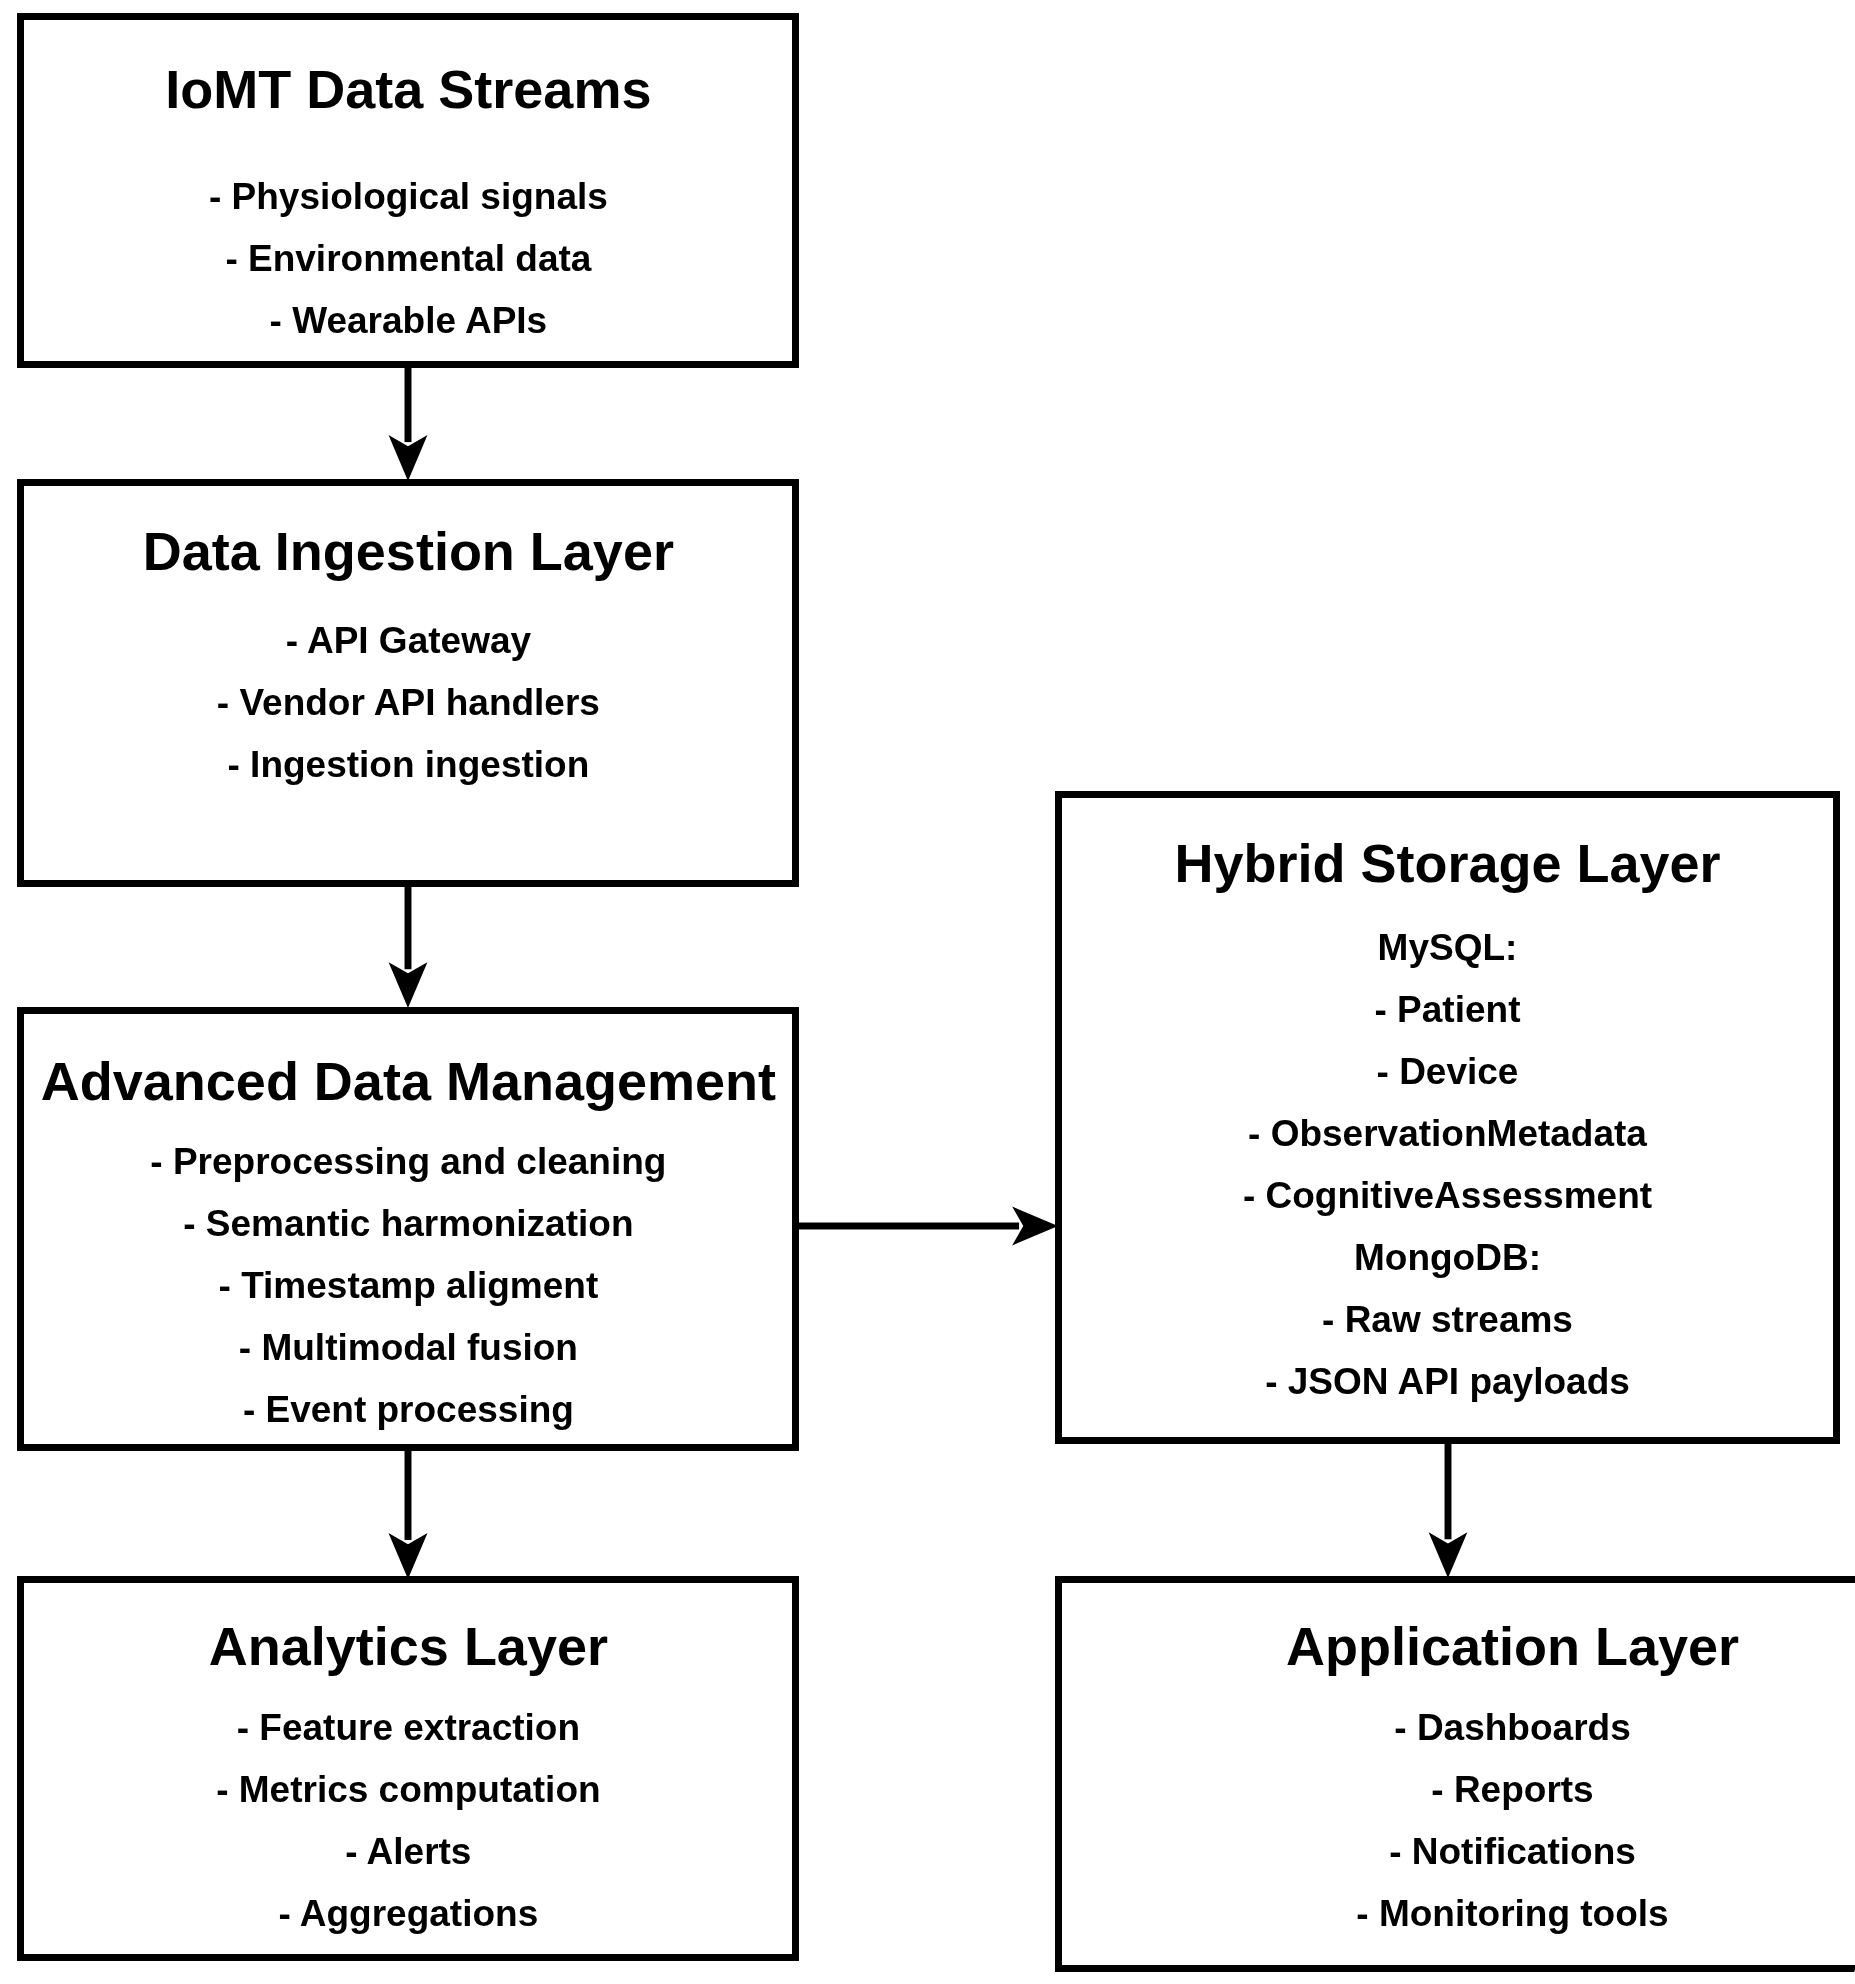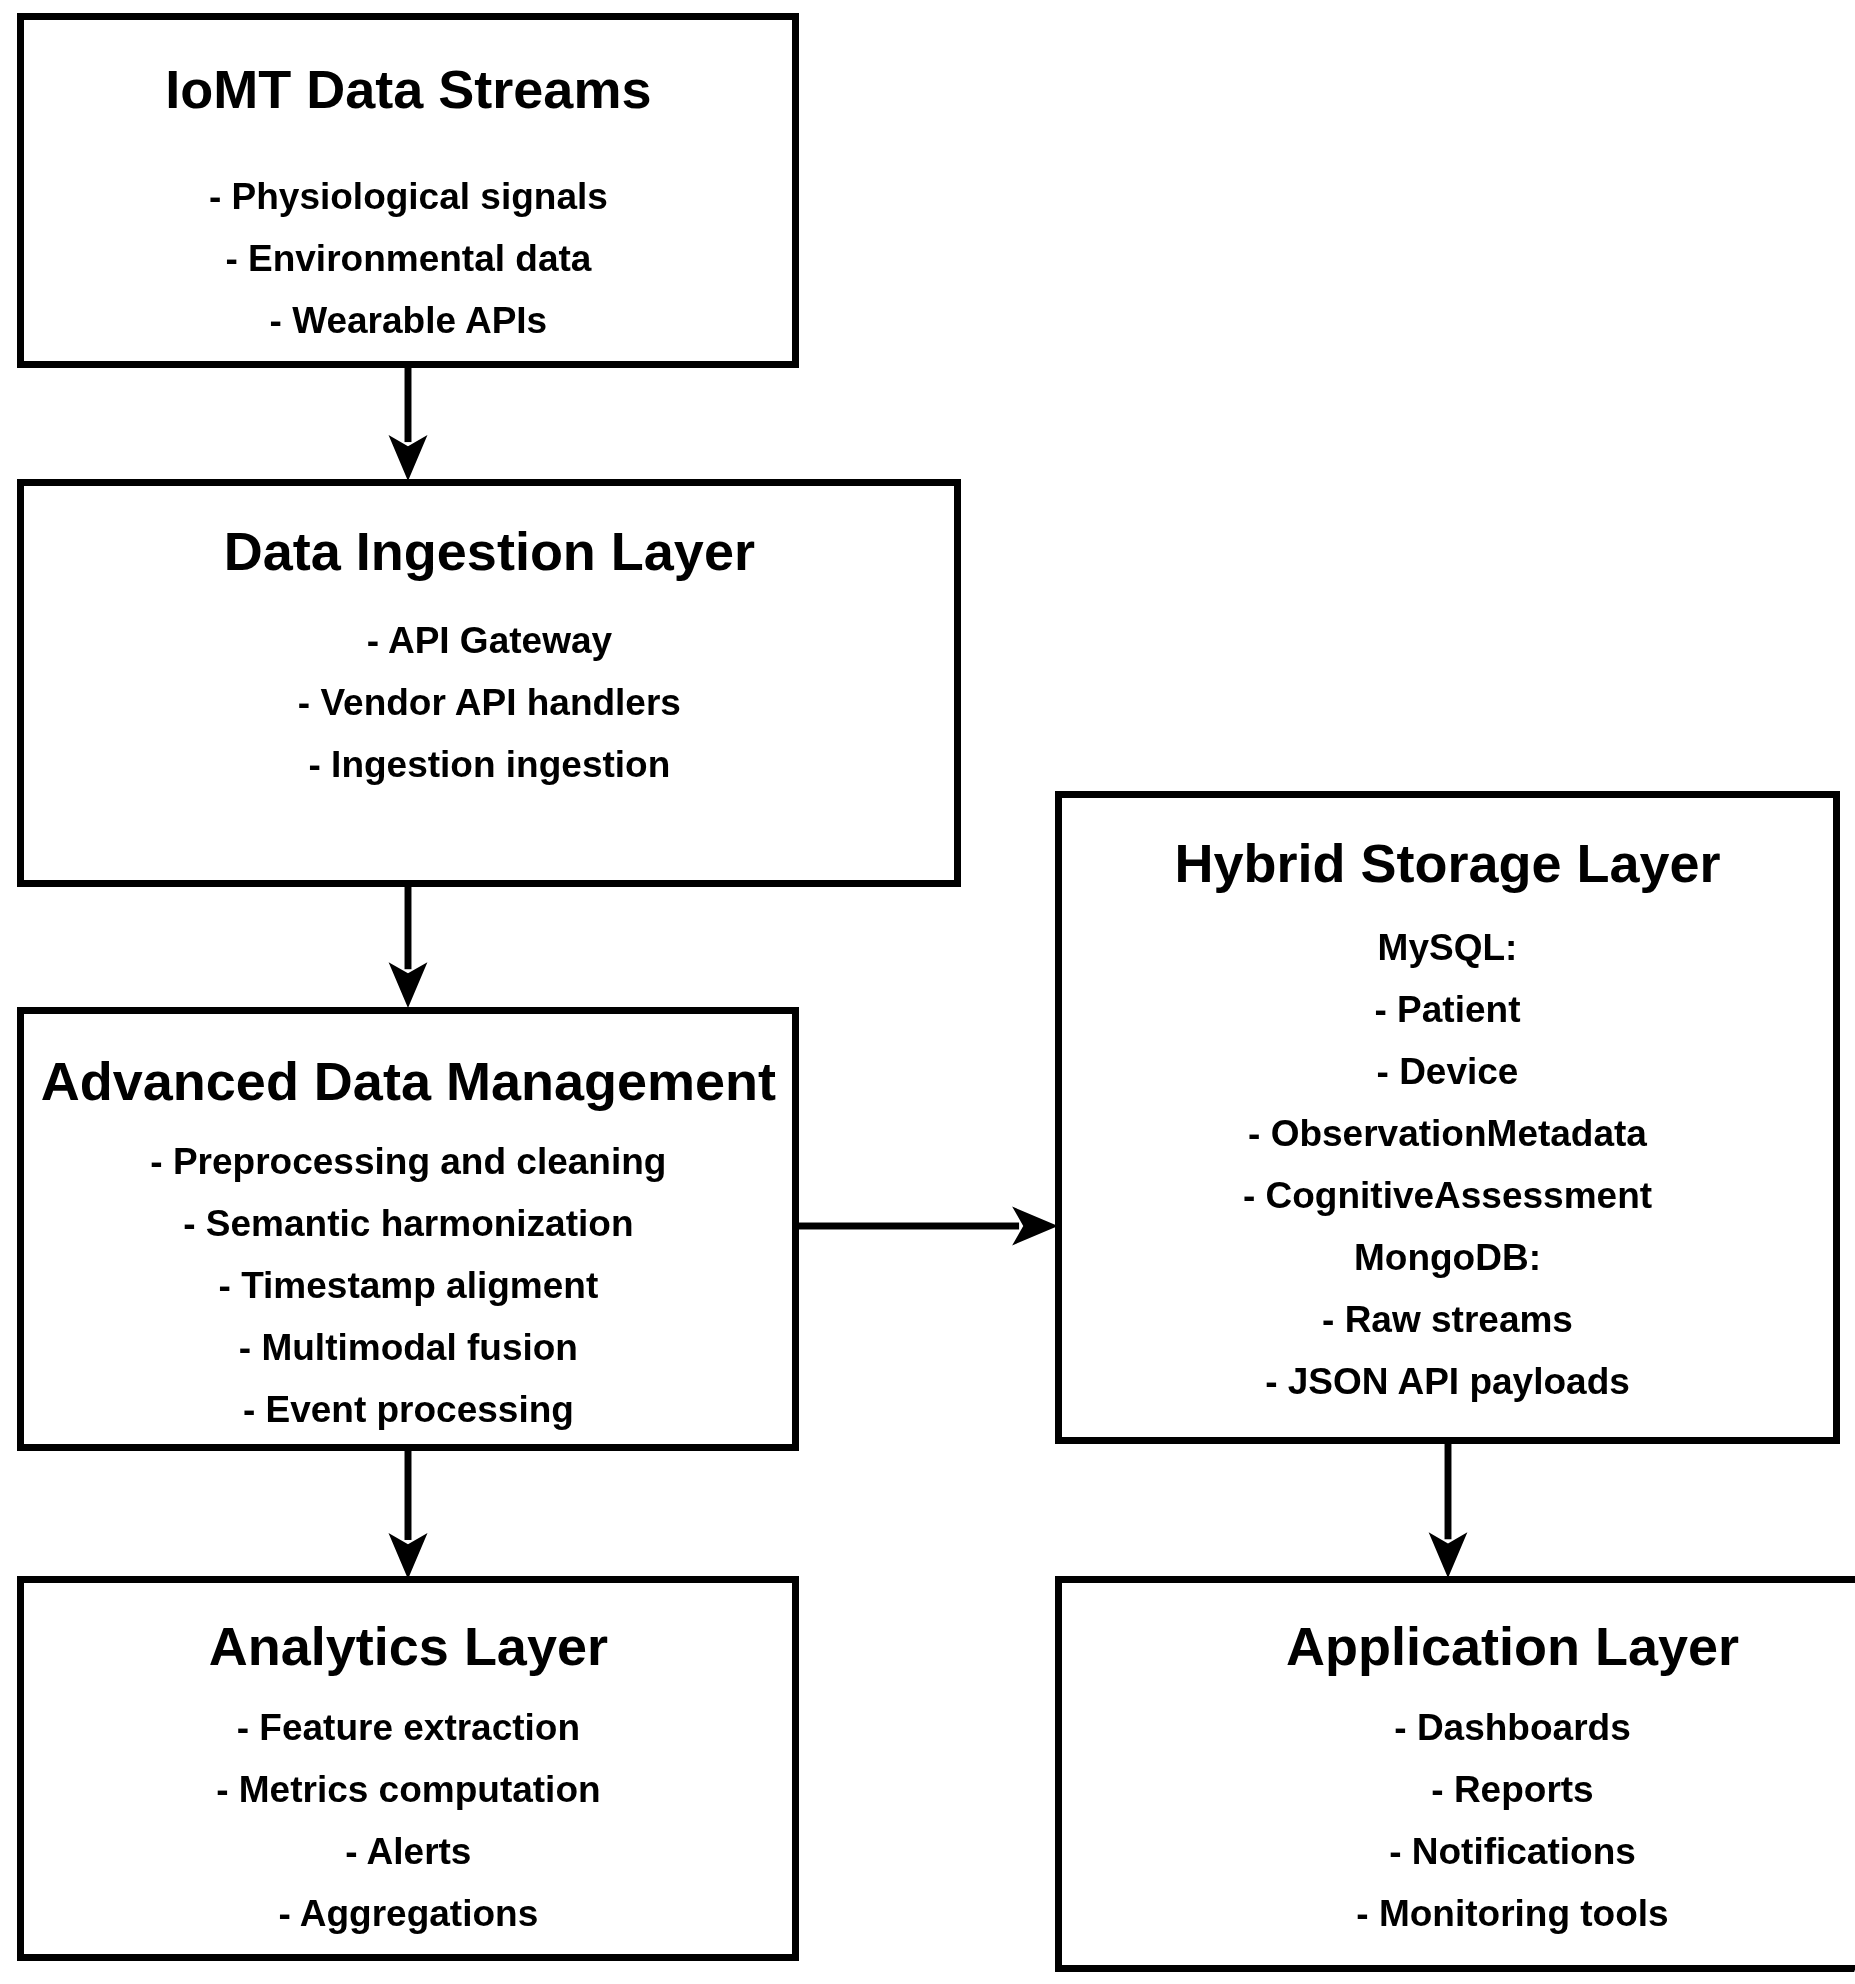--- a/index.html
+++ b/index.html
@@ -18,21 +18,21 @@
     box-sizing: border-box;
     background: #ffffff;
     border: 7px solid #000000;
     text-align: center;
   }
   .box-title { font-size: 54px; font-weight: 700; line-height: 69px; white-space: nowrap; }
   .box-item  { font-size: 37px; font-weight: 700; line-height: 62px; white-space: nowrap; }
 
   #b-iomt      { left: 17.4px;   top: 12.5px;   width: 782px; height: 355px; padding-top: 35px; }
   #b-iomt .box-title      { margin-bottom: 42px; }
-  #b-ingest    { left: 17.4px;   top: 479px;  width: 944px; height: 408px; padding-top: 31px; }
+  #b-ingest    { left: 17.4px;   top: 479px;  width: 782px; height: 408px; padding-top: 31px; }
   #b-ingest .box-title    { margin-bottom: 24px; }
   #b-adm       { left: 17.4px;   top: 1007px; width: 782px; height: 444px; padding-top: 33px; }
   #b-adm .box-title       { margin-bottom: 15px; }
   #b-analytics { left: 17.4px;   top: 1576px; width: 782px; height: 385px; padding-top: 29px; }
   #b-analytics .box-title { margin-bottom: 16px; }
   #b-storage   { left: 1055px; top: 791px; width: 785px; height: 653px; padding-top: 31px; }
   #b-storage .box-title   { margin-bottom: 19.4px; }
   #b-app       { left: 1055px; top: 1576px; width: 915px; height: 396px; padding-top: 29px; }
   #b-app .box-title       { margin-bottom: 16px; }
 

